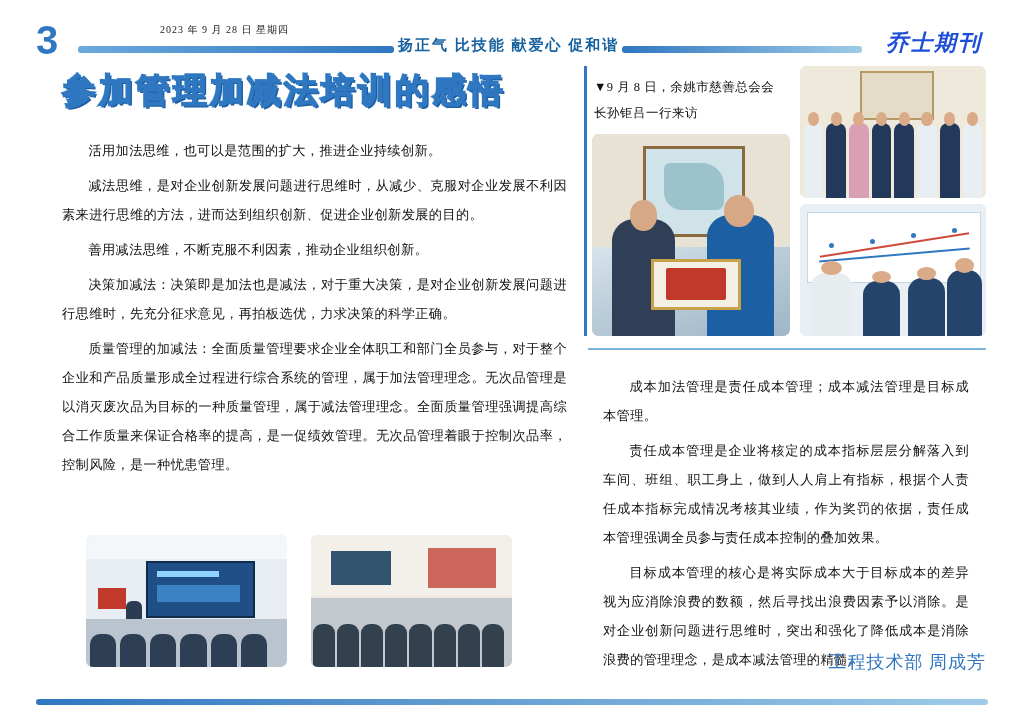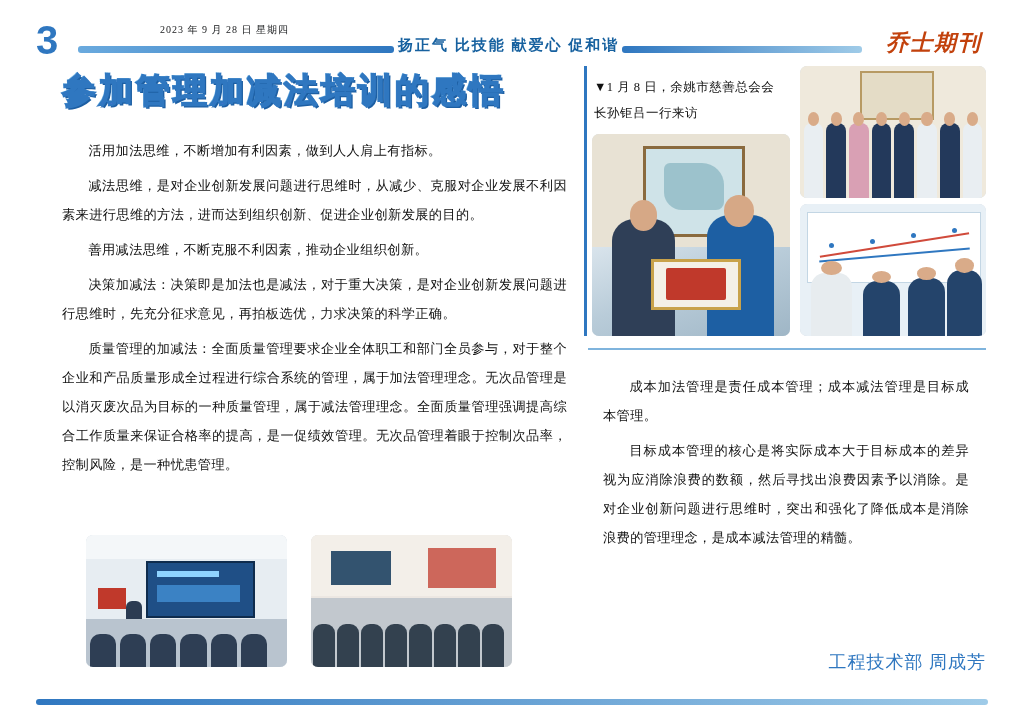--- a/index.html
+++ b/index.html
@@ -76,21 +76,21 @@
     height: 7px;
     background: linear-gradient(to right, #2f77c0, #9fcbe8);
     border-radius: 3px;
   }
   .head-logo {
     position: absolute;
     right: 42px;
     top: 28px;
     font-size: 22px;
     font-weight: bold;
-    color: #c2410c;
+    color: #1d4ed8;
     font-family: "Liberation Serif", serif;
     letter-spacing: 2px;
     font-style: italic;
   }
 
   
   .article-title {
     position: absolute;
     left: 62px;
     top: 68px;
@@ -263,28 +263,28 @@
     <div class="head-bar-right"></div>
     <div class="head-logo">乔士期刊</div>
   </div>
 
   <div class="article-title">参加管理加减法培训的感悟</div>
 
   <div class="v-divider"></div>
   <div class="h-divider"></div>
 
   <div class="left-col">
-    <p>活用加法思维，不断增加有利因素，做到人人肩上有指标。</p>
+    <p>活用加法思维，也可以是范围的扩大，推进企业持续创新。</p>
     <p>减法思维，是对企业创新发展问题进行思维时，从减少、克服对企业发展不利因素来进行思维的方法，进而达到组织创新、促进企业创新发展的目的。</p>
     <p>善用减法思维，不断克服不利因素，推动企业组织创新。</p>
     <p>决策加减法：决策即是加法也是减法，对于重大决策，是对企业创新发展问题进行思维时，先充分征求意见，再拍板选优，力求决策的科学正确。</p>
     <p>质量管理的加减法：全面质量管理要求企业全体职工和部门全员参与，对于整个企业和产品质量形成全过程进行综合系统的管理，属于加法管理理念。无次品管理是以消灭废次品为目标的一种质量管理，属于减法管理理念。全面质量管理强调提高综合工作质量来保证合格率的提高，是一促绩效管理。无次品管理着眼于控制次品率，控制风险，是一种忧患管理。</p>
   </div>
 
-  <div class="photo-caption">▼1 月 8 日，余姚市慈善总会会长孙钜吕一行来访</div>
+  <div class="photo-caption">▼9 月 8 日，余姚市慈善总会会长孙钜吕一行来访</div>
 
   <div class="photo" id="photo-award">
     <div class="wall"></div>
     <div class="sky" style="top:56%;"></div>
     <div class="artframe">
         <div class="art-ink"></div>
       </div>
     <div class="p1">
         <div class="head"></div>
       </div>
@@ -358,19 +358,20 @@
       <span style="left:37%"></span>
         <span style="left:49%"></span>
         <span style="left:61%"></span>
       <span style="left:73%"></span>
         <span style="left:85%"></span>
     </div>
   </div>
 
   <div class="right-col">
     <p>成本加法管理是责任成本管理；成本减法管理是目标成本管理。</p>
+    <p>责任成本管理是企业将核定的成本指标层层分解落入到车间、班组、职工身上，做到人人肩上有指标，根据个人责任成本指标完成情况考核其业绩，作为奖罚的依据，责任成本管理强调全员参与责任成本控制的叠加效果。</p>
     <p>目标成本管理的核心是将实际成本大于目标成本的差异视为应消除浪费的数额，然后寻找出浪费因素予以消除。是对企业创新问题进行思维时，突出和强化了降低成本是消除浪费的管理理念，是成本减法管理的精髓。</p>
   </div>
 
   <div class="byline">工程技术部  周成芳</div>
 
   <div class="footer-bar"></div>
 </div>
 
 </body></html>

